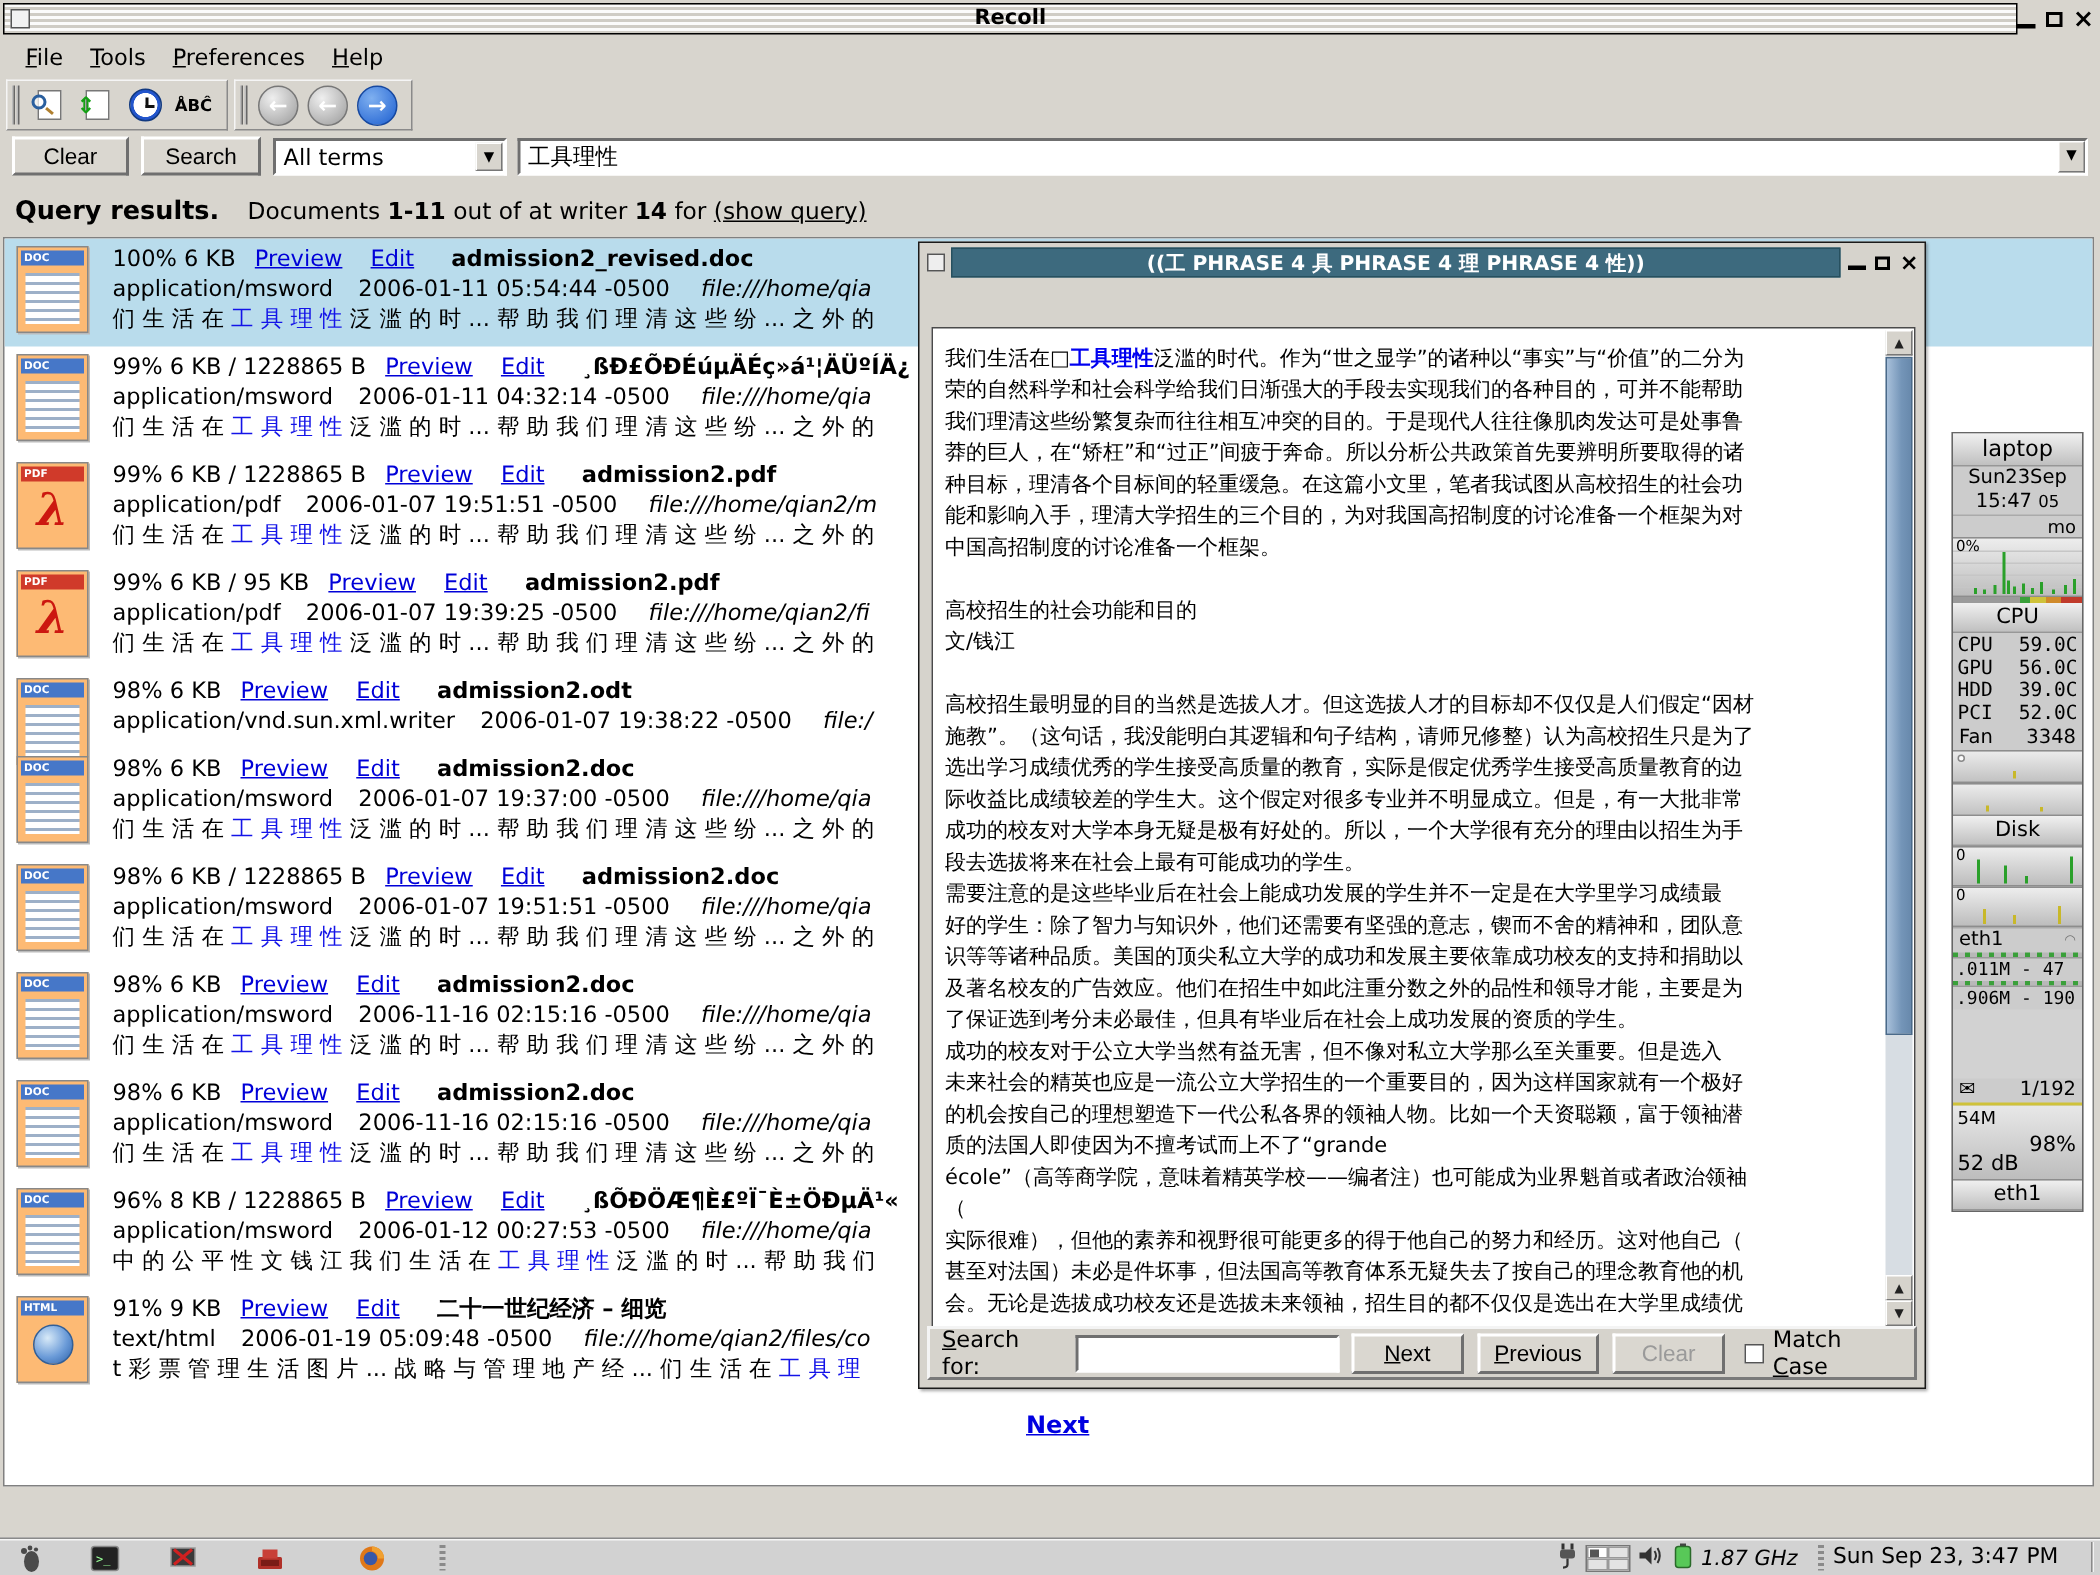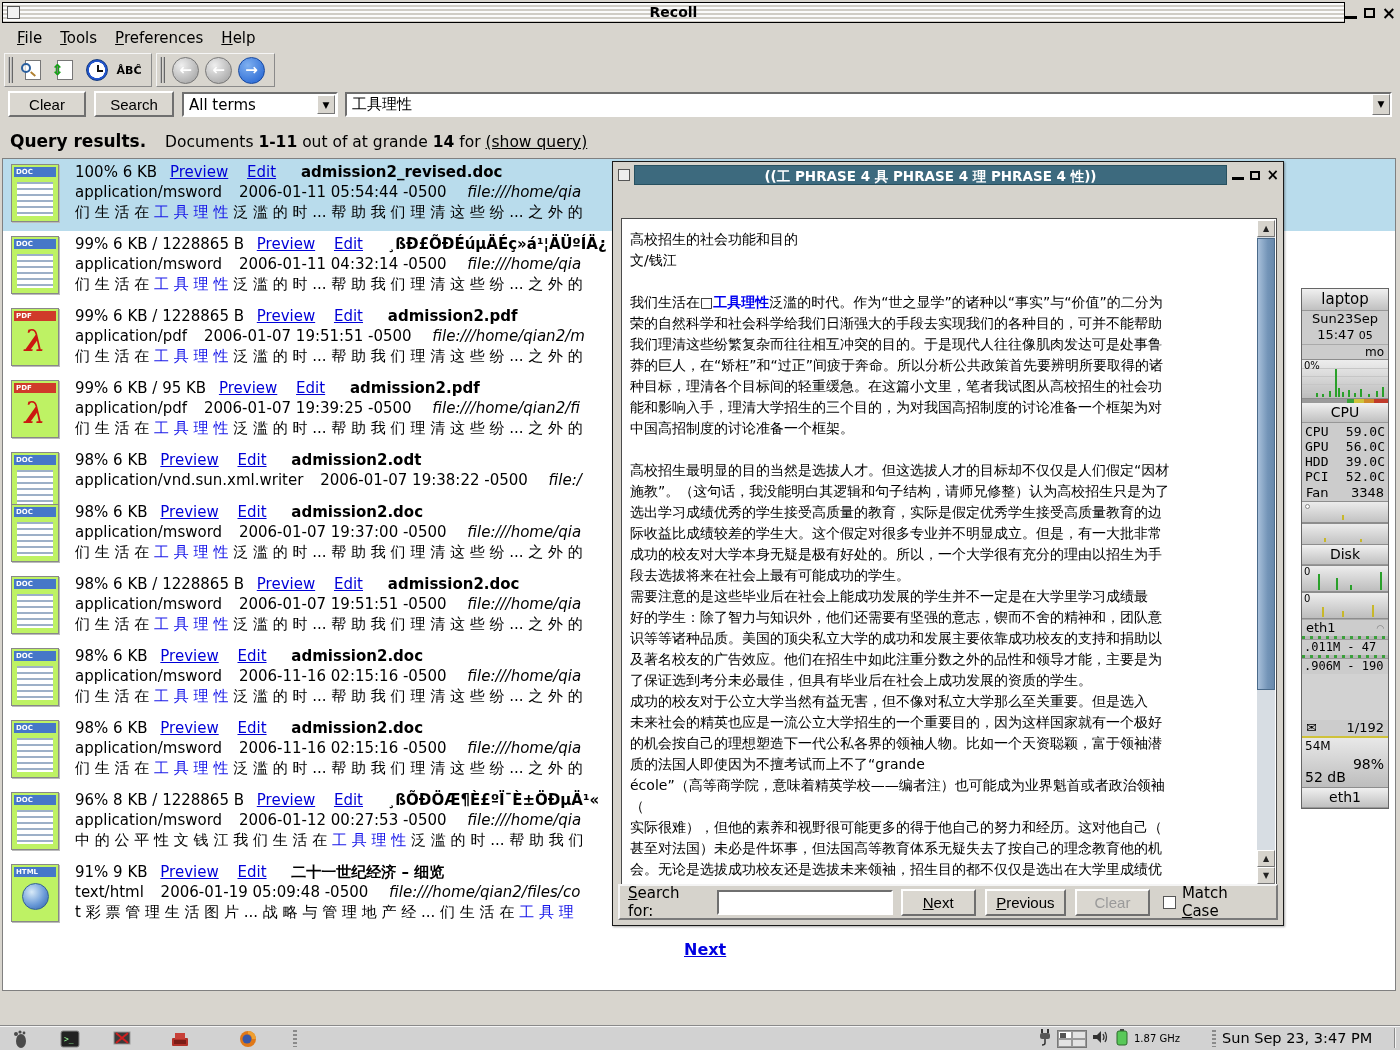--- a/index.html
+++ b/index.html
@@ -74,21 +74,21 @@
   .resheader .qr { font-weight:bold; font-size:17px; margin-right:14px; }
   .resheader b { font-weight:bold; }
   .link { color:#000000; text-decoration:underline; }
 
   
   .reslist { position:absolute; left:2px; top:158px; width:1394px; height:833px;
     background:#fff; border:1px solid #808080; overflow:hidden; }
   .rrow { position:relative; height:72px; padding:3px 4px 0 72px; font-size:15px; line-height:20px; }
   .rrow.short { height:52px; }
   .rrow.sel { background:#b9dcec; }
-  .ficon { position:absolute; left:8px; top:5px; width:48px; height:58px; background:#bef264;
+  .ficon { position:absolute; left:8px; top:5px; width:48px; height:58px; background:#fdba74;
     border:1px solid #888; box-shadow:1px 1px 0 #bbb; }
   .ficon .band { position:absolute; left:2px; top:2px; right:2px; height:10px;
     color:#fff; font-size:7px; font-weight:bold; padding-left:2px; line-height:10px; }
   .ficon.doc .band, .ficon.html .band { background:#4677c8; }
   .ficon.pdf .band { background:#d03a2a; }
   .ficon.doc .fbody { position:absolute; left:5px; top:17px; width:36px; height:34px;
     background:repeating-linear-gradient(180deg,#9db0c8 0 2px,#fff 2px 6px); }
   .ficon.pdf .fbody { position:absolute; left:0; top:10px; width:46px; height:46px;
     color:#cc1810; font-size:30px; font-style:italic; font-weight:bold; text-align:center; line-height:44px;
     font-family:"DejaVu Serif","Liberation Serif",serif; }
@@ -182,21 +182,21 @@
     display:flex; align-items:center; padding:0 6px; gap:6px; overflow:hidden; white-space:nowrap;margin-top:45px; }
   .winbtn.pressed { background:#c7ccd1; border-color:#777 #f6f6f6 #f6f6f6 #777; color:#1c3a55; }
   .wmini { width:13px; height:11px; border:1px solid #444; background:#fff; flex:0 0 auto; }
   .wmini.t { border-top:3px solid #444; }
   .gkicon { width:14px; height:12px; background:linear-gradient(135deg,#3aa03a 0 50%,#333 50%); border:1px solid #555; flex:0 0 auto; }
   .tray { position:absolute; top:2px; height:21px; display:flex; align-items:center; gap:5px; }
   .pager { width:30px; height:18px; display:grid; grid-template-columns:1fr 1fr; grid-template-rows:1fr 1fr; border:1px solid #777; background:#cfcfcf; }
   .pager div { border:1px solid #9a9a9a; background:#e3e3e3; position:relative; }
   .pager div.cur { background:#fff; }
   .pager div.cur:after { content:""; position:absolute; left:1px; top:1px; width:6px; height:5px; background:#555; }
-  .freq { font-size:10px; }
+  .freq { font-size:14px;font-style:italic; }
   .clock { position:absolute; top:0; height:25px; line-height:24px; font-size:14.5px; }
   .vline { position:absolute; top:2px; height:20px; width:1px; background:#8a8a8a; box-shadow:1px 0 0 #f2f2f2; }
   u { text-decoration:underline; }
 </style>
 </head>
 <body>
 
 <div class="titlebar">
   <span class="tb-icon"></span>
   <span>Recoll</span>
@@ -252,21 +252,21 @@
   <div class="querywrap">
     <input value="工具理性" style="">
     <span class="drop" style="top:0; right:0; height:21px;">▼</span>
   </div>
 </div>
 
 <div class="resheader">
   <span class="qr">Query results.</span>
   <span><span>Documents</span>
     <b>1-11</b>
-    <span>out of at grande</span>
+    <span>out of at writer</span>
     <b>14</b>
     <span>for</span>
     <a class="link">(show query)</a>
   </span>
 </div>
 
 <div class="reslist" id="reslist">
   <div class="rrow sel">
     <div class="ficon doc">
       <div class="band">DOC</div>
@@ -493,29 +493,29 @@
     <span class="pv-ticon"></span>
     <span class="pv-title">((工 PHRASE 4 具 PHRASE 4 理 PHRASE 4 性))</span>
     <span class="pv-controls">
       <span class="wc-min"></span>
       <span class="wc-max"></span>
       <span class="wc-close">×</span>
     </span>
   </div>
   <div class="pv-content">
     <div class="pv-text" id="pvbody">
-        <div class="para">高校招生的社会功能和目的
-文/钱江</div>
         <div class="para"><span>我们生活在□</span><span class="term-hl">工具理性</span><span>泛滥的时代。作为“世之显学”的诸种以“事实”与“价值”的二分为
 荣的自然科学和社会科学给我们日渐强大的手段去实现我们的各种目的，可并不能帮助
 我们理清这些纷繁复杂而往往相互冲突的目的。于是现代人往往像肌肉发达可是处事鲁
 莽的巨人，在“矫枉”和“过正”间疲于奔命。所以分析公共政策首先要辨明所要取得的诸
 种目标，理清各个目标间的轻重缓急。在这篇小文里，笔者我试图从高校招生的社会功
 能和影响入手，理清大学招生的三个目的，为对我国高招制度的讨论准备一个框架为对
 中国高招制度的讨论准备一个框架。</span></div>
+        <div class="para">高校招生的社会功能和目的
+文/钱江</div>
         <div class="para">高校招生最明显的目的当然是选拔人才。但这选拔人才的目标却不仅仅是人们假定“因材
 施教”。（这句话，我没能明白其逻辑和句子结构，请师兄修整）认为高校招生只是为了
 选出学习成绩优秀的学生接受高质量的教育，实际是假定优秀学生接受高质量教育的边
 际收益比成绩较差的学生大。这个假定对很多专业并不明显成立。但是，有一大批非常
 成功的校友对大学本身无疑是极有好处的。所以，一个大学很有充分的理由以招生为手
 段去选拔将来在社会上最有可能成功的学生。
 需要注意的是这些毕业后在社会上能成功发展的学生并不一定是在大学里学习成绩最
 好的学生：除了智力与知识外，他们还需要有坚强的意志，锲而不舍的精神和，团队意
 识等等诸种品质。美国的顶尖私立大学的成功和发展主要依靠成功校友的支持和捐助以
 及著名校友的广告效应。他们在招生中如此注重分数之外的品性和领导才能，主要是为

